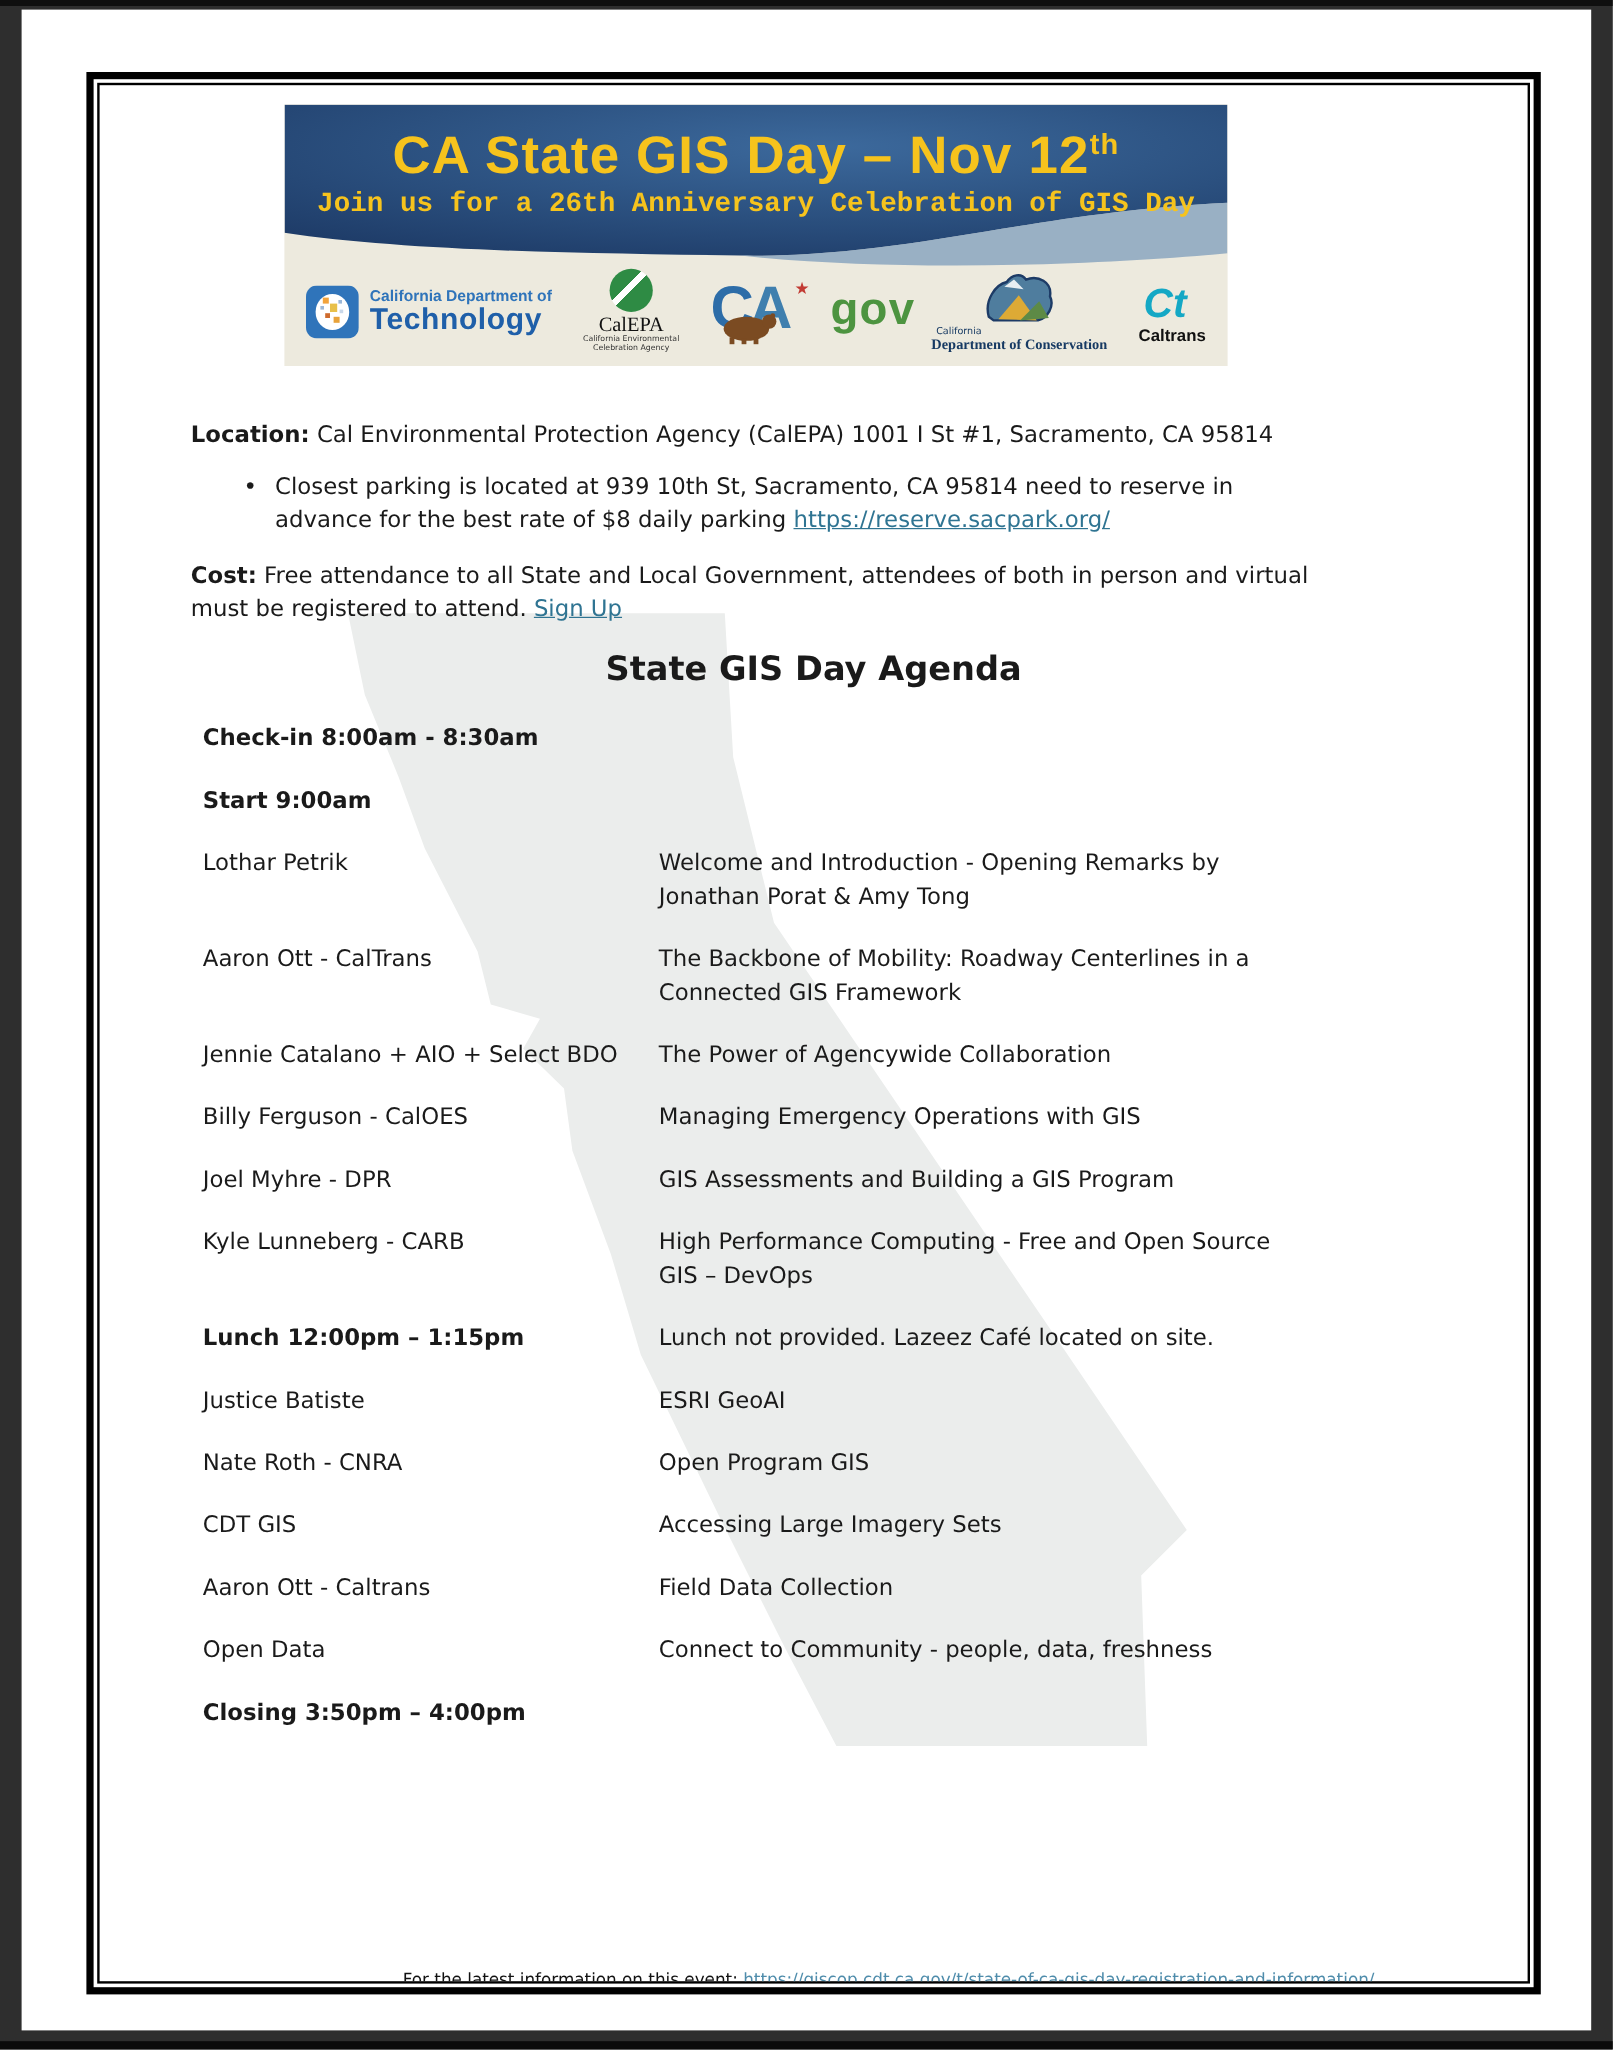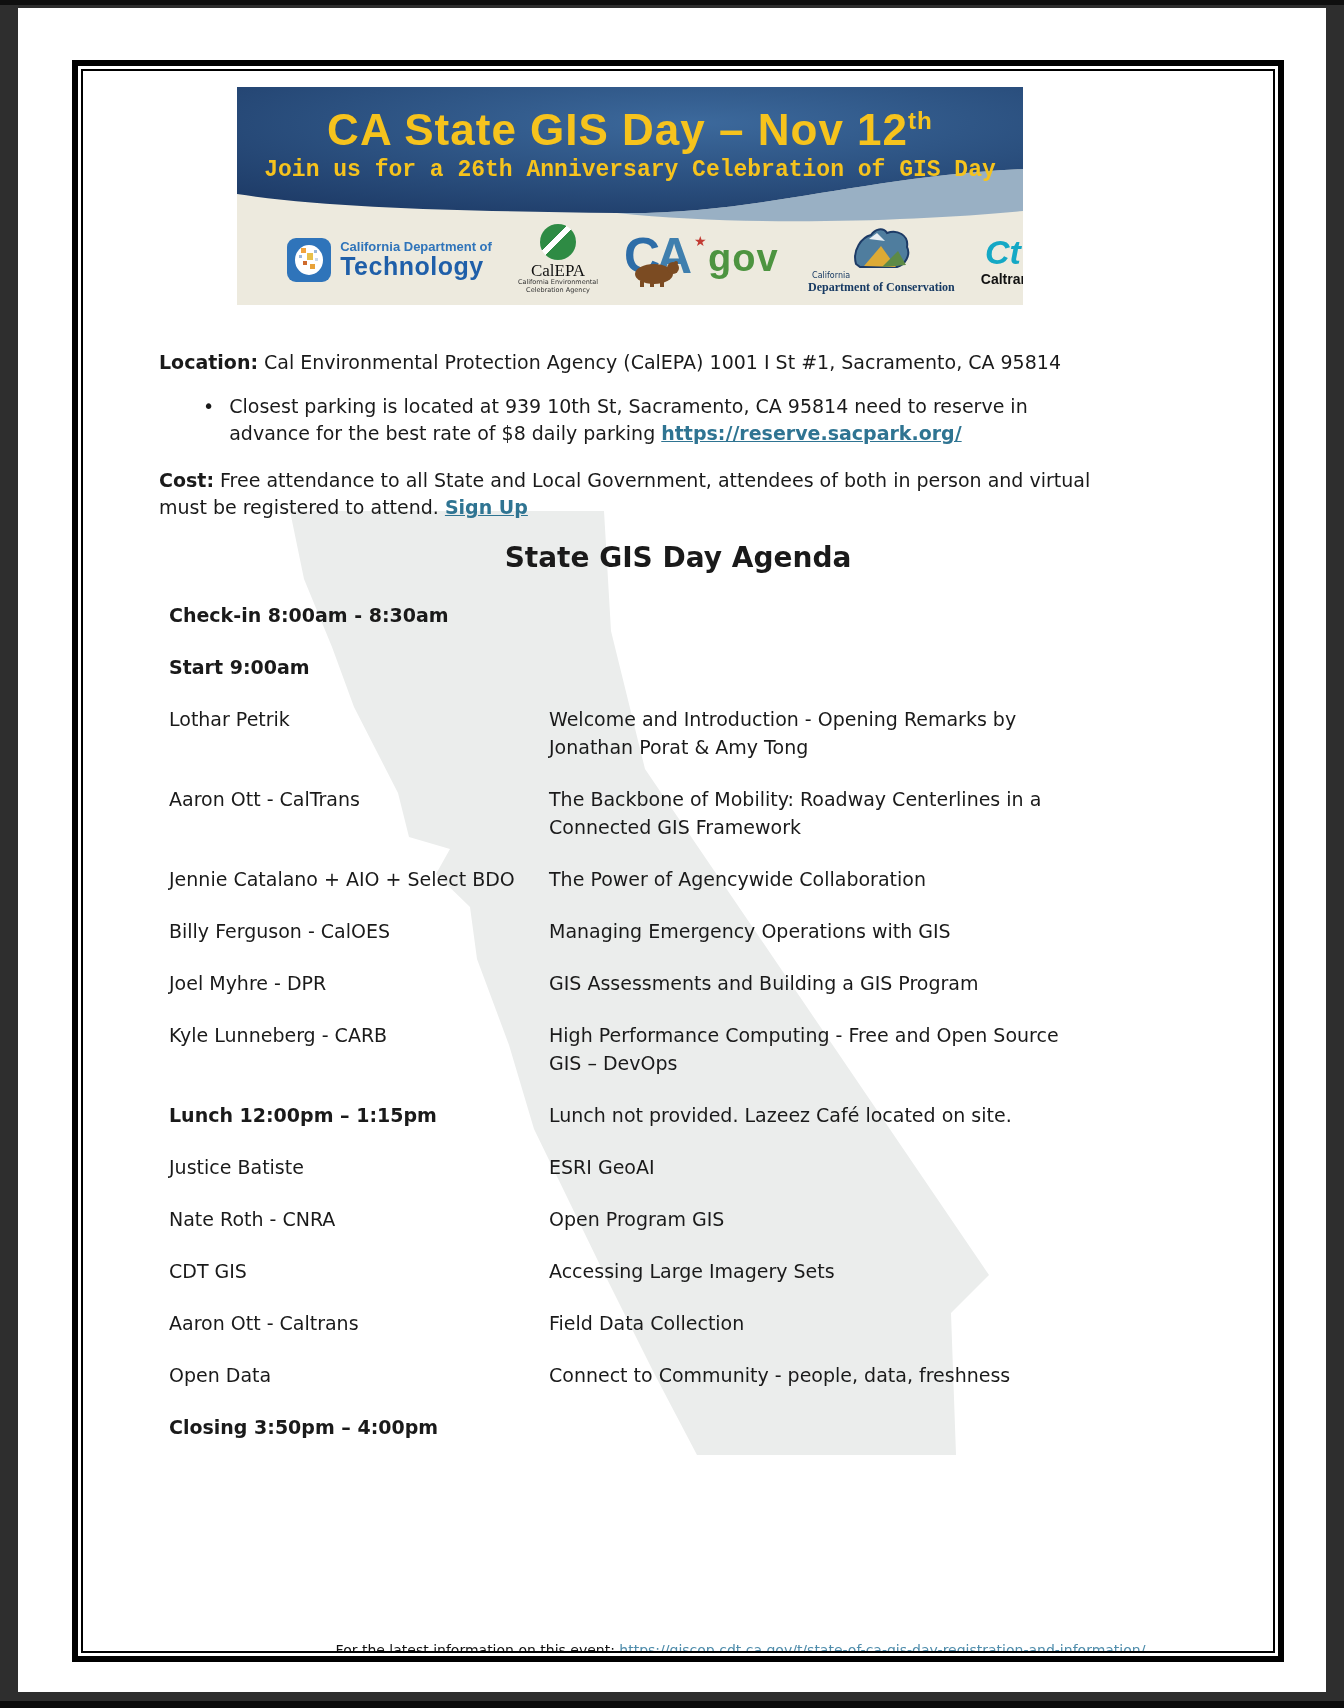--- a/index.html
+++ b/index.html
@@ -36,59 +36,59 @@
     margin-top:18px;font-family:"Liberation Sans",sans-serif;font-weight:bold;
     font-size:44px;letter-spacing:1px;color:#f6c31d;
   }
   .banner-title sup{font-size:55%;vertical-align:super;}
   .banner-subtitle{
     margin-top:2px;font-family:Liberation Mono, monospace;font-weight:bold;
     font-size:23px;color:#f6c31d;
   }
   .logo-row{
     position:absolute;left:0;bottom:10px;width:100%;z-index:2;
-    display:flex;justify-content:center;align-items:center;gap:26px;padding-left:32px;
+    display:flex;justify-content:center;align-items:center;gap:26px;
   }
   
   .logo-cdt{display:flex;align-items:center;gap:9px;}
   .cdt-text{line-height:1.05;font-family:"Liberation Sans",sans-serif;}
   .cdt-line1{font-size:13px;color:#2f74ba;font-weight:bold;}
   .cdt-line2{font-size:25px;color:#1f5fa9;font-weight:bold;letter-spacing:.5px;}
   
   .logo-calepa{display:flex;flex-direction:column;align-items:center;line-height:1;}
   .calepa-circle{
     width:36px;height:36px;border-radius:50%;
     background:linear-gradient(135deg,#2e8b44 40%,#ffffff 40%,#ffffff 50%,#2e8b44 50%);
   }
   .calepa-name{font-family:"Liberation Serif",serif;font-size:17px;margin-top:2px;color:#111;}
   .calepa-cap{font-size:6.5px;color:#333;text-align:center;line-height:1.2;}
   
   .logo-cagov{position:relative;width:158px;height:58px;}
   .cagov-c,.cagov-a,.cagov-gov{position:absolute;font-family:"Liberation Sans",sans-serif;font-weight:bold;}
   .cagov-c{left:0;top:-4px;font-size:50px;color:#2d6da8;}
   .cagov-a{left:32px;top:-4px;font-size:50px;color:#3f7fae;}
   .cagov-star{position:absolute;left:70px;top:2px;font-size:14px;color:#c23b33;}
-  .cagov-gov{left:84px;top:6px;font-size:38px;color:#4d9440;letter-spacing:1px;}
+  .cagov-gov{left:100px;top:6px;font-size:38px;color:#4d9440;letter-spacing:1px;}
   .cagov-bear{position:absolute;left:6px;bottom:2px;}
   
   .logo-doc{display:flex;flex-direction:column;align-items:center;line-height:1.1;}
   .doc-cap1{font-size:8px;color:#173a63;align-self:flex-start;margin-left:4px;}
   .doc-cap2{font-family:"Liberation Serif",serif;font-size:12px;font-weight:bold;color:#173a63;}
   
   .logo-caltrans{display:flex;flex-direction:column;align-items:center;line-height:1;}
   .caltrans-name{font-family:"Liberation Sans",sans-serif;font-weight:bold;font-size:14px;color:#111;}
 
   
   .info{padding:0 60px 0 76px;font-size:19px;line-height:27px;}
   .p-location{margin-top:44px;}
   .label-bold{font-weight:bold;}
   .bullet-row{margin:17px 0 0 44px;display:flex;gap:15px;}
   .bullet-dot{font-size:19px;}
   .bullet-text{max-width:816px;}
-  a.link-teal{color:#2f7492;font-weight:bold;text-decoration:underline;cursor:pointer;}
+  a.link-teal{color:#2f7492;font-weight:normal;text-decoration:underline;cursor:pointer;}
   .p-cost{margin-top:20px;max-width:935px;}
 
   
   .agenda-title{
     margin-top:20px;text-align:center;font-weight:bold;font-size:28px;
   }
   .agenda{margin-top:27px;padding-left:86px;}
   .agenda-row{display:grid;grid-template-columns:380px 545px;margin-bottom:24px;
     font-size:19px;line-height:28px;}
   .agenda-row .bold{font-weight:bold;}

